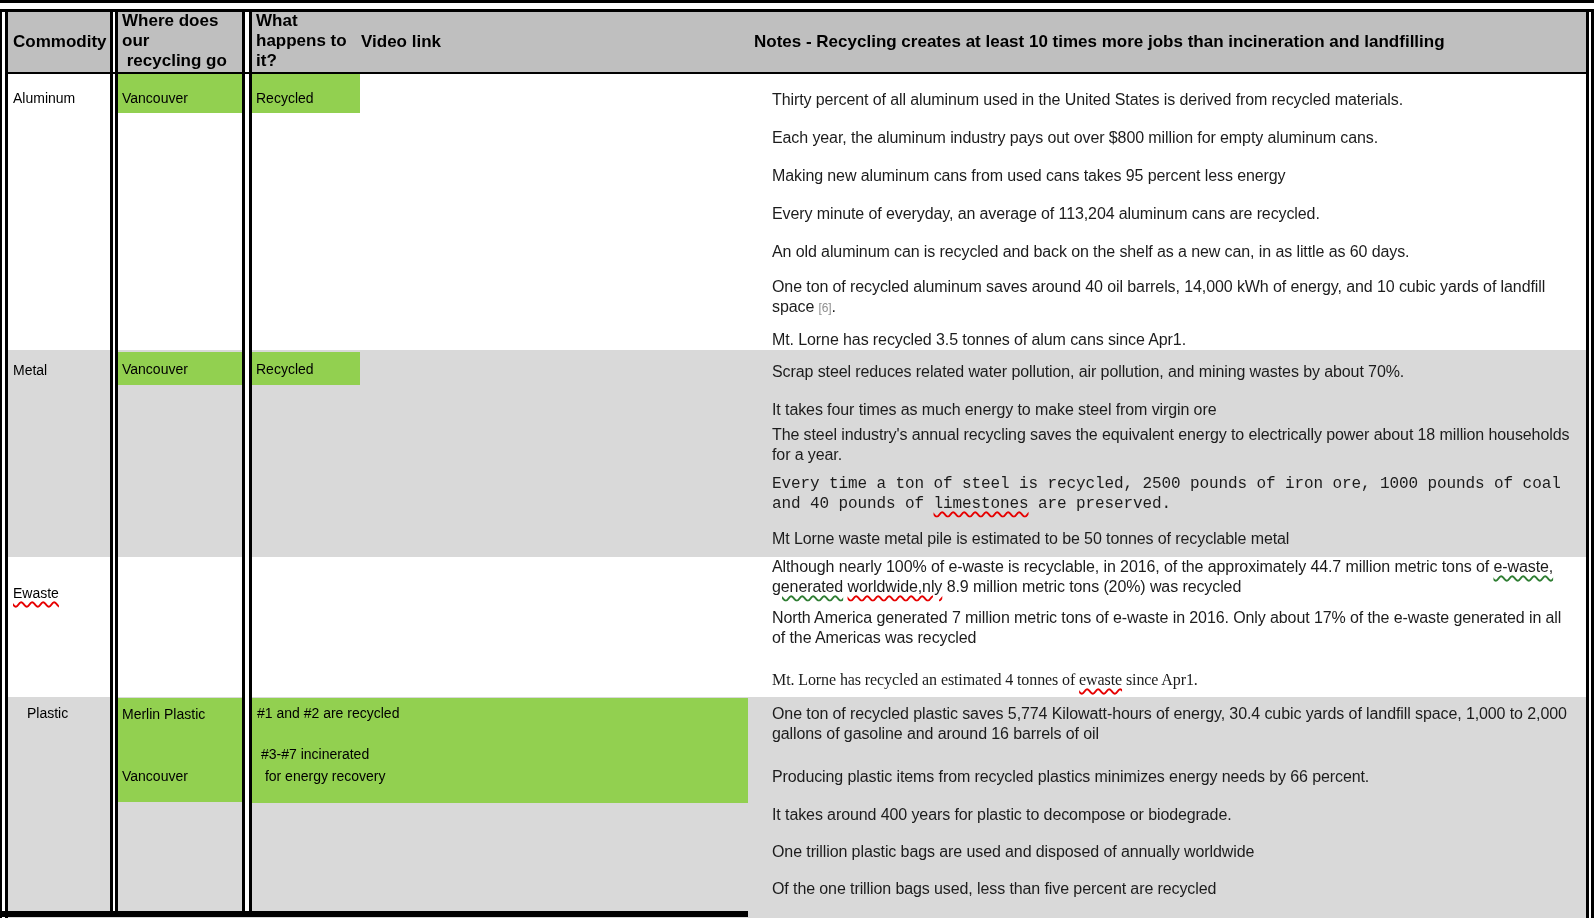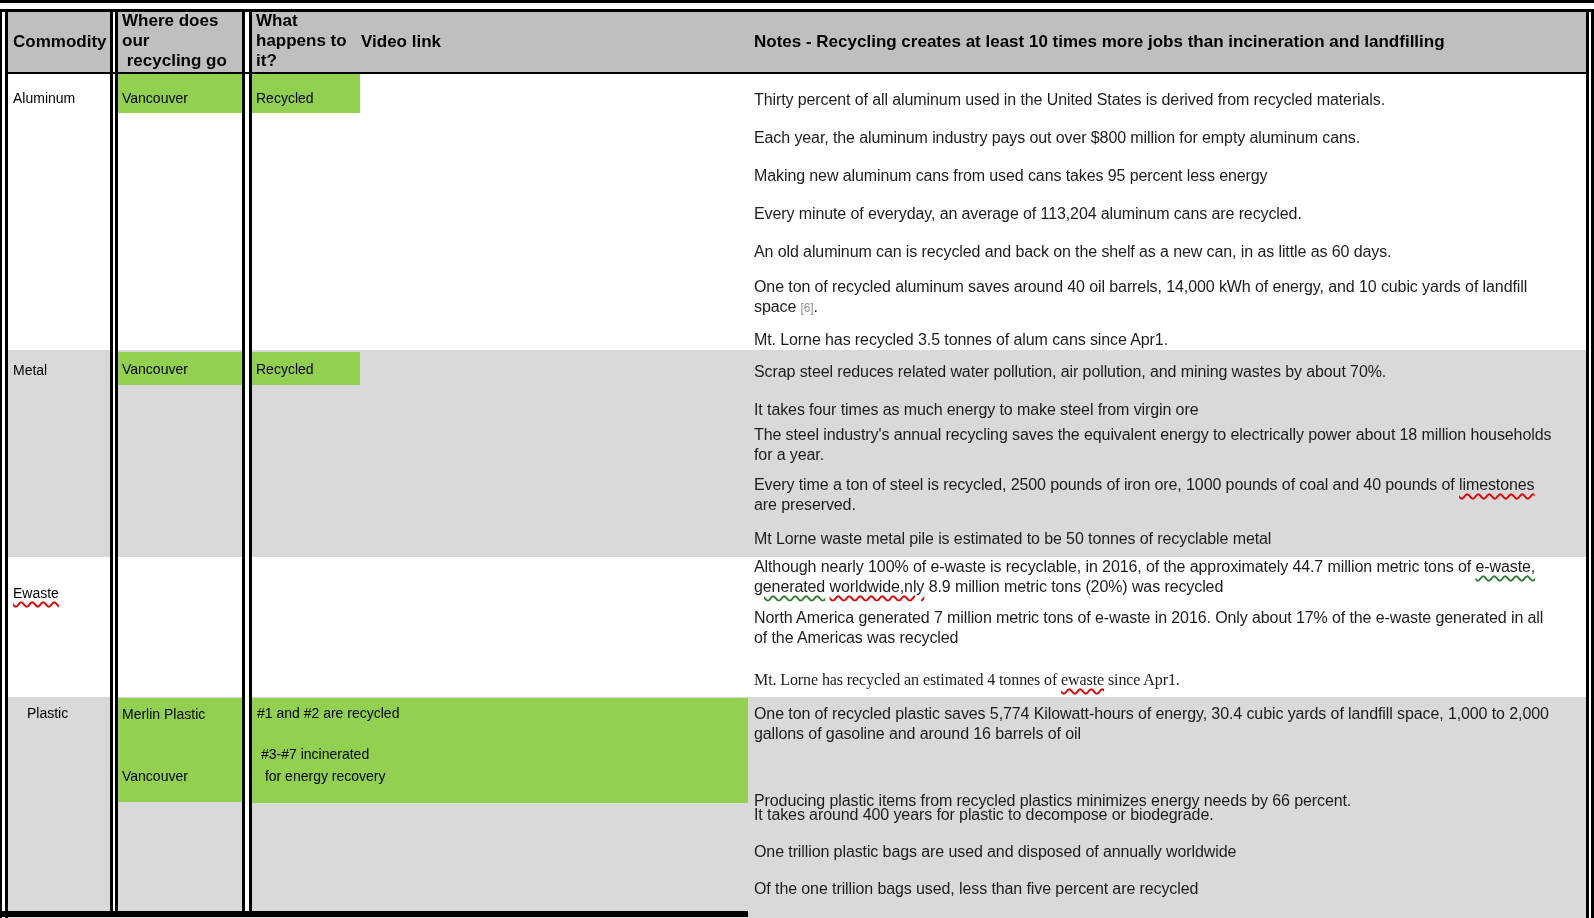--- a/index.html
+++ b/index.html
@@ -26,21 +26,21 @@
   .v-left  { left:0px;    top:0; width:8px; height:918px; border-left-width:2px; }
   .v-c1c2  { left:110px;  top:0; width:8px; height:911px; }
   .v-c2c3  { left:242px;  top:0; width:10px; height:911px; }
   .v-right { left:1586px; top:0; width:8px; height:918px; }
   .h-top { left:0; top:0; width:1594px; height:12px; background:#fff; box-sizing:border-box;
            border-top:3px solid #000; border-bottom:3px solid #000; }
   .h-bottom-left { left:0; top:911px; width:748px; height:6px; background:#000; }
   
   .hcell { font-weight:bold; font-size:17px; line-height:20px; white-space:pre-wrap; }
   .cell  { font-size:14px; line-height:19px; white-space:pre; }
-  .note  { left:754px; width:806px; font-size:16px; line-height:19.5px; color:#1c1c1c; letter-spacing:-0.1px; }
+  .note  { left:772px; width:806px; font-size:16px; line-height:19.5px; color:#1c1c1c; letter-spacing:-0.1px; }
   .sp-red   { text-decoration:underline wavy #e60000 1.5px; text-underline-offset:3px; }
   .sp-green { text-decoration:underline wavy #2e7d32 1.5px; text-underline-offset:3px; }
   .cite { color:#8f8f8f; font-size:12px; }
 </style>
 </head>
 <body>
 
 <div class="stage">
 
   <div class="abs band-header"></div>
@@ -84,35 +84,35 @@
   <div class="abs note" style="top:277px;"><span>One ton of recycled aluminum saves around 40 oil barrels, 14,000 kWh of energy, and 10 cubic yards of landfill space </span><span class="cite">[6]</span><span>.</span></div>
   <div class="abs note" style="top:330px;">Mt. Lorne has recycled 3.5 tonnes of alum cans since Apr1.</div>
 
   <div class="abs cell" style="left:13px; top:361px;">Metal</div>
   <div class="abs cell" style="left:122px; top:360px;">Vancouver</div>
   <div class="abs cell" style="left:256px; top:360px;">Recycled</div>
 
   <div class="abs note" style="top:362px;">Scrap steel reduces related water pollution, air pollution, and mining wastes by about 70%.</div>
   <div class="abs note" style="top:400px;">It takes four times as much energy to make steel from virgin ore</div>
   <div class="abs note" style="top:425px;">The steel industry's annual recycling saves the equivalent energy to electrically power about 18 million households for a year.</div>
-  <div class="abs note" style="top:475px;"><span>Every time a ton of steel is recycled, 2500 pounds of iron ore, 1000 pounds of coal and 40 pounds of </span><span class="sp-red">limestones</span><span> are preserved.</span></div>
+  <div class="abs note" style="top:475px;font-family:Liberation Mono, monospace;"><span>Every time a ton of steel is recycled, 2500 pounds of iron ore, 1000 pounds of coal and 40 pounds of </span><span class="sp-red">limestones</span><span> are preserved.</span></div>
   <div class="abs note" style="top:529px;">Mt Lorne waste metal pile is estimated to be 50 tonnes of recyclable metal</div>
 
   <div class="abs cell sp-red" style="left:13px; top:584px;">Ewaste</div>
 
   <div class="abs note" style="top:557px;"><span>Although nearly 100% of e-waste is recyclable, in 2016, of the approximately 44.7 million metric tons of </span><span class="sp-green">e-waste, generated</span><span> </span><span class="sp-red">worldwide,nly</span><span> 8.9 million metric tons (20%) was recycled</span></div>
   <div class="abs note" style="top:608px;">North America generated 7 million metric tons of e-waste in 2016. Only about 17% of the e-waste generated in all of the Americas was recycled</div>
   <div class="abs note" style="top:670px;font-family:Liberation Serif, serif;"><span>Mt. Lorne has recycled an estimated 4 tonnes of </span><span class="sp-red">ewaste</span><span> since Apr1.</span></div>
 
   <div class="abs cell" style="left:13px; top:704px;margin-left:14px;">Plastic</div>
   <div class="abs cell" style="left:122px; top:705px;">Merlin Plastic</div>
   <div class="abs cell" style="left:122px; top:767px;">Vancouver</div>
   <div class="abs cell" style="left:257px; top:704px;">#1 and #2 are recycled</div>
   <div class="abs cell" style="left:261px; top:745px;">#3-#7 incinerated</div>
   <div class="abs cell" style="left:261px; top:767px;"> for energy recovery</div>
 
   <div class="abs note" style="top:704px;">One ton of recycled plastic saves 5,774 Kilowatt-hours of energy, 30.4 cubic yards of landfill space, 1,000 to 2,000 gallons of gasoline and around 16 barrels of oil</div>
-  <div class="abs note" style="top:767px;margin-top:24px;">Producing plastic items from recycled plastics minimizes energy needs by 66 percent.</div>
+  <div class="abs note" style="top:767px;">Producing plastic items from recycled plastics minimizes energy needs by 66 percent.</div>
   <div class="abs note" style="top:805px;">It takes around 400 years for plastic to decompose or biodegrade.</div>
   <div class="abs note" style="top:842px;">One trillion plastic bags are used and disposed of annually worldwide</div>
   <div class="abs note" style="top:879px;">Of the one trillion bags used, less than five percent are recycled</div>
 
 </div>
 
 </body></html>

